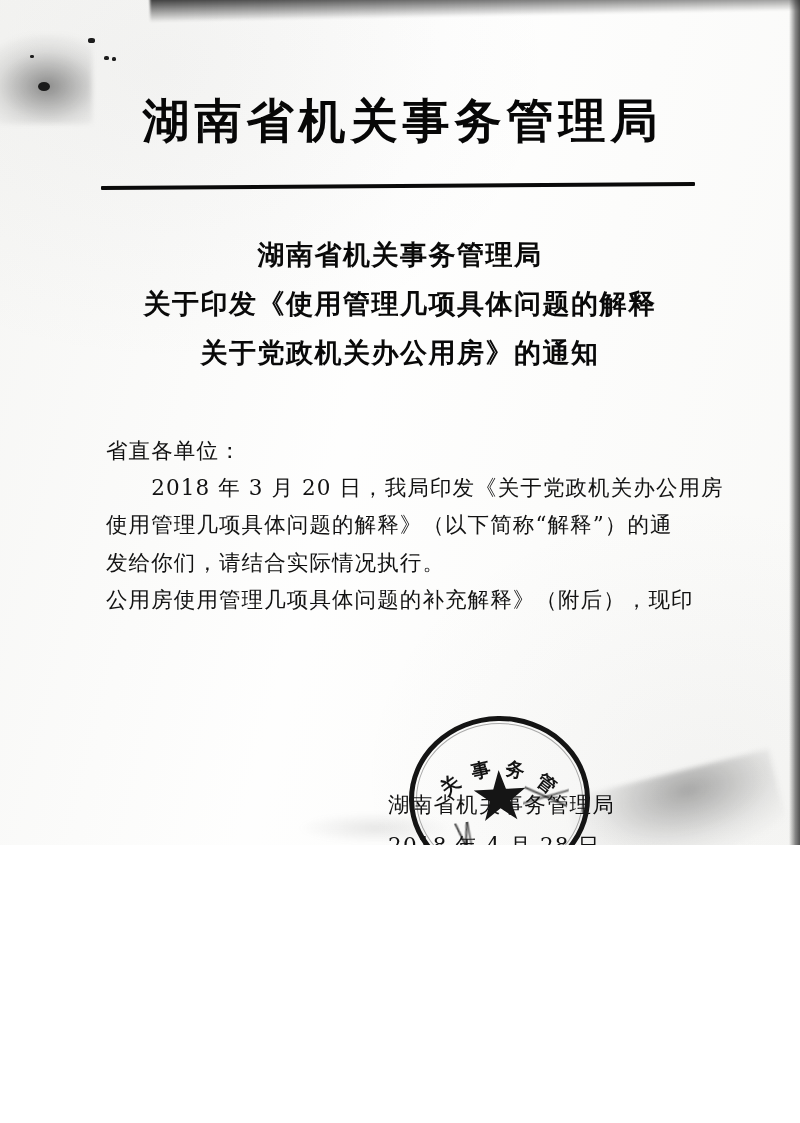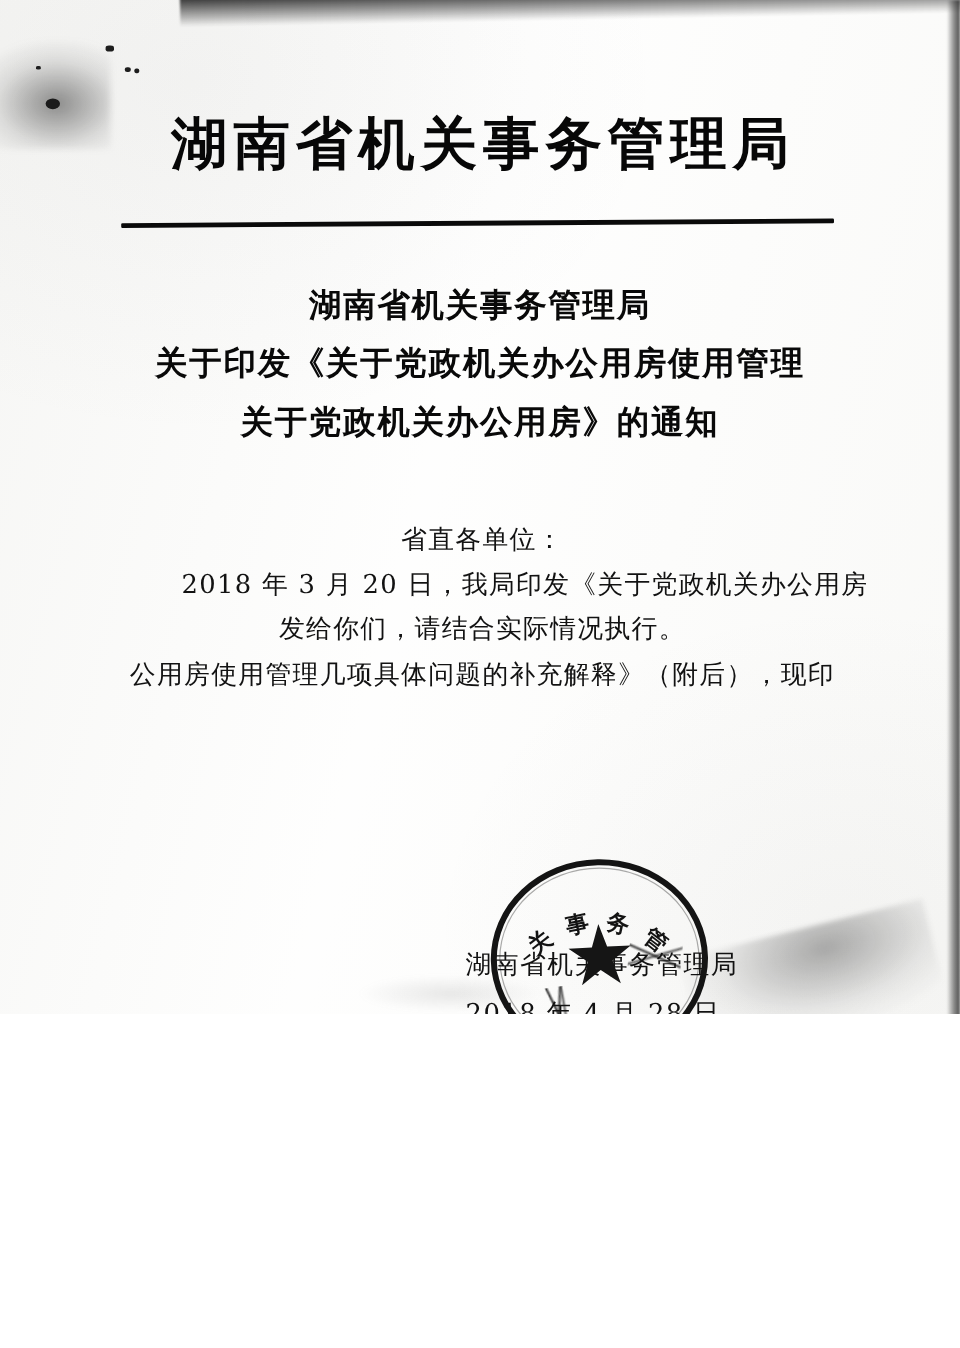--- a/index.html
+++ b/index.html
@@ -117,21 +117,21 @@
   .body-block {
     position: absolute;
     top: 432px; left: 106px;
     width: 592px;
     font-size: 21.5px;
     line-height: 37.2px;
     letter-spacing: 1.1px;
     color: #121212;
     font-family: "DejaVu Serif", "Liberation Serif", serif;
   }
-  .body-line { white-space: nowrap; text-align: center; }
+  .body-line { white-space: nowrap; }
 
   
   .sign-block {
     position: absolute;
     top: 784px; left: 0;
     width: 800px;
     font-size: 21.5px;
     line-height: 41px;
     letter-spacing: 1.2px;
     color: #121212;
@@ -230,27 +230,28 @@
   <div class="speck" style="left:30px; top:55px; width:4px; height:3px;"></div>
   <div class="smudge-br"></div>
   <div class="smudge-bm"></div>
 
   <div class="masthead">湖南省机关事务管理局</div>
 
   <div class="masthead-rule"></div>
 
   <div class="doc-title">
     <div class="tline">湖南省机关事务管理局</div>
-    <div class="tline">关于印发《关于党政机关办公用房使用管理</div>
+    <div class="tline">关于印发《使用管理几项具体问题的解释</div>
     <div class="tline">关于党政机关办公用房》的通知</div>
   </div>
 
   <div class="body-block">
     <div class="body-line">省直各单位：</div>
     <div class="body-line">　　2018 年 3 月 20 日，我局印发《关于党政机关办公用房</div>
+    <div class="body-line">使用管理几项具体问题的解释》（以下简称“解释”）的通</div>
     <div class="body-line">发给你们，请结合实际情况执行。</div>
     <div class="body-line">公用房使用管理几项具体问题的补充解释》（附后），现印</div>
   </div>
 
   <div class="sign-block">
     <div class="sign-line">湖南省机关事务管理局</div>
     <div class="sign-line">2018 年 4 月 28 日</div>
   </div>
 
   <div class="seal">

